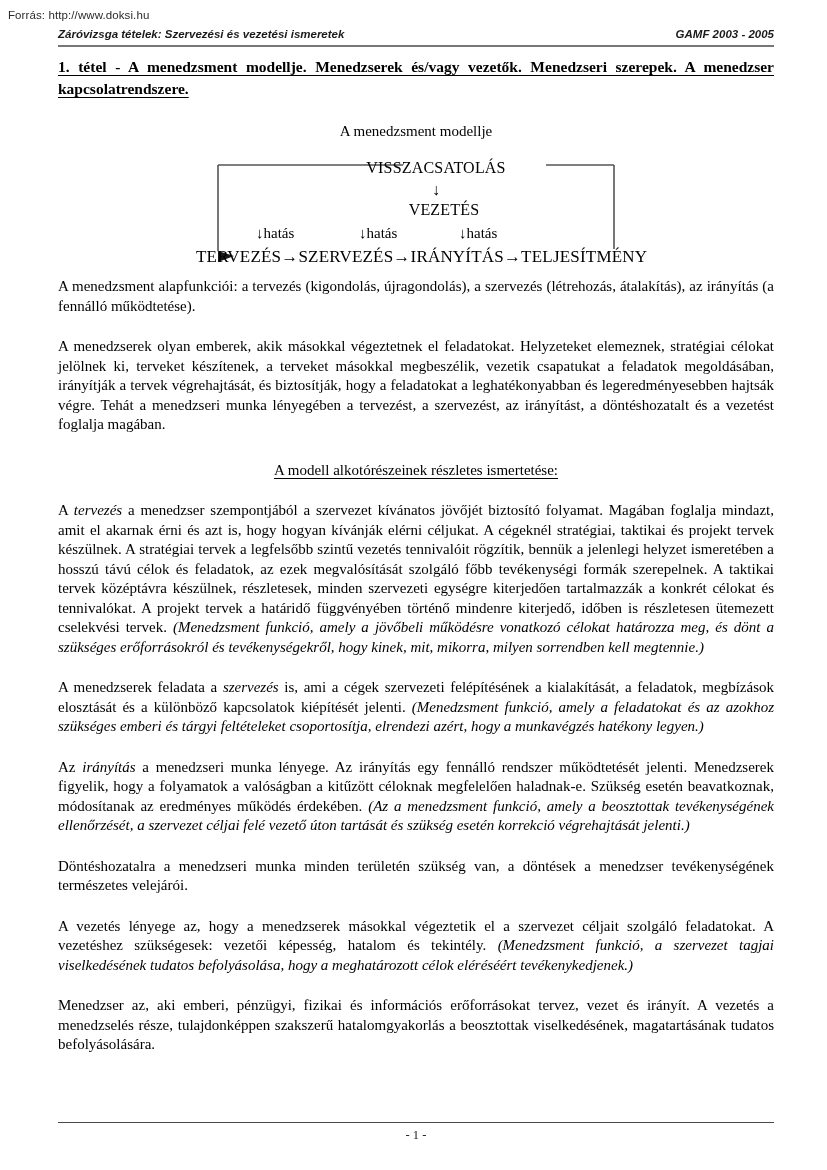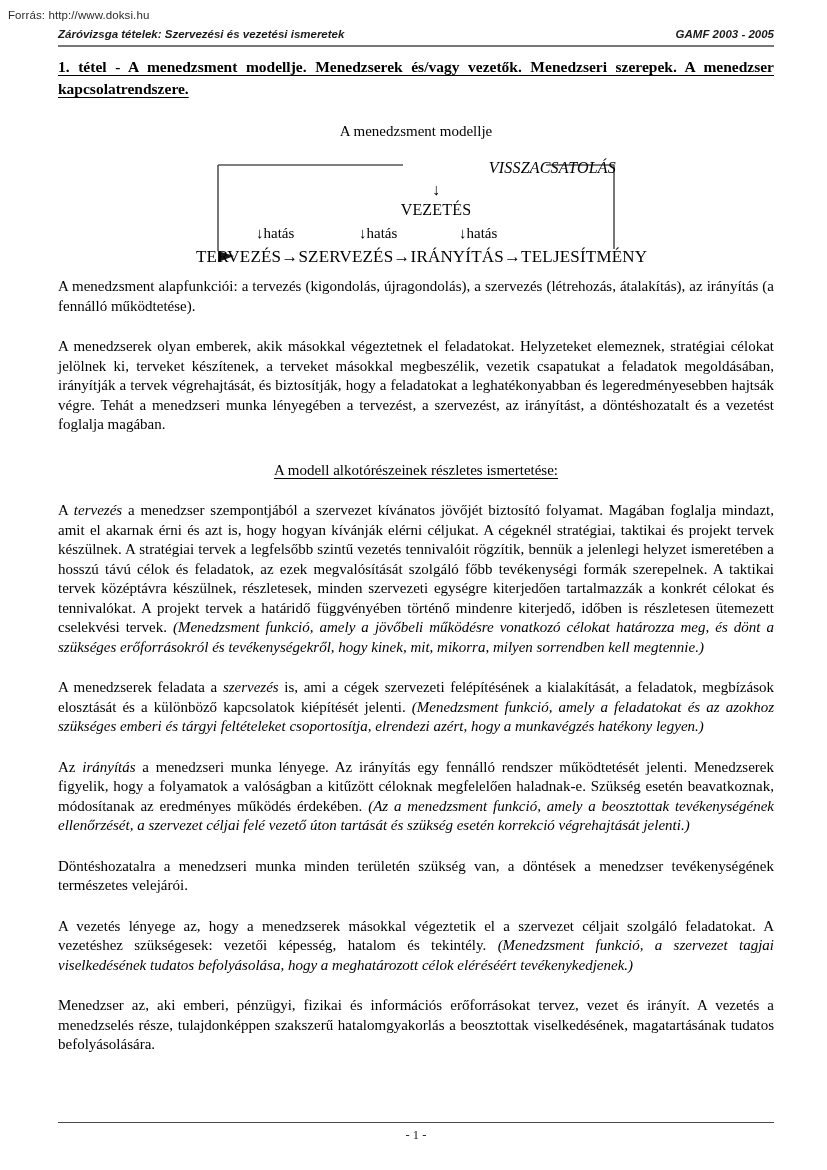--- a/index.html
+++ b/index.html
@@ -115,31 +115,30 @@
 
   .dg-text {
     position: absolute;
     font-family: "Liberation Serif", "DejaVu Serif", serif;
     font-size: 16px;
     white-space: nowrap;
     color: #000;
   }
   .dg-visszacsatolas {
     left: 60px; top: 0px;
-    width: 360px; text-align: right;
+    width: 360px; text-align: center;
     letter-spacing: 0.2px;
-    font-style: italic;
   }
   .dg-arrow-down-1 {
     left: 60px; top: 22px;
     width: 360px; text-align: center;
     font-size: 16px;
   }
   .dg-vezetes {
-    left: 60px; top: 42px;
+    left: 68px; top: 42px;
     width: 360px; text-align: center;
     letter-spacing: 0.2px;
   }
   .dg-hatas-row {
     position: absolute;
     left: 0px; top: 66px;
     width: 480px;
     height: 20px;
   }
   .dg-hatas {

